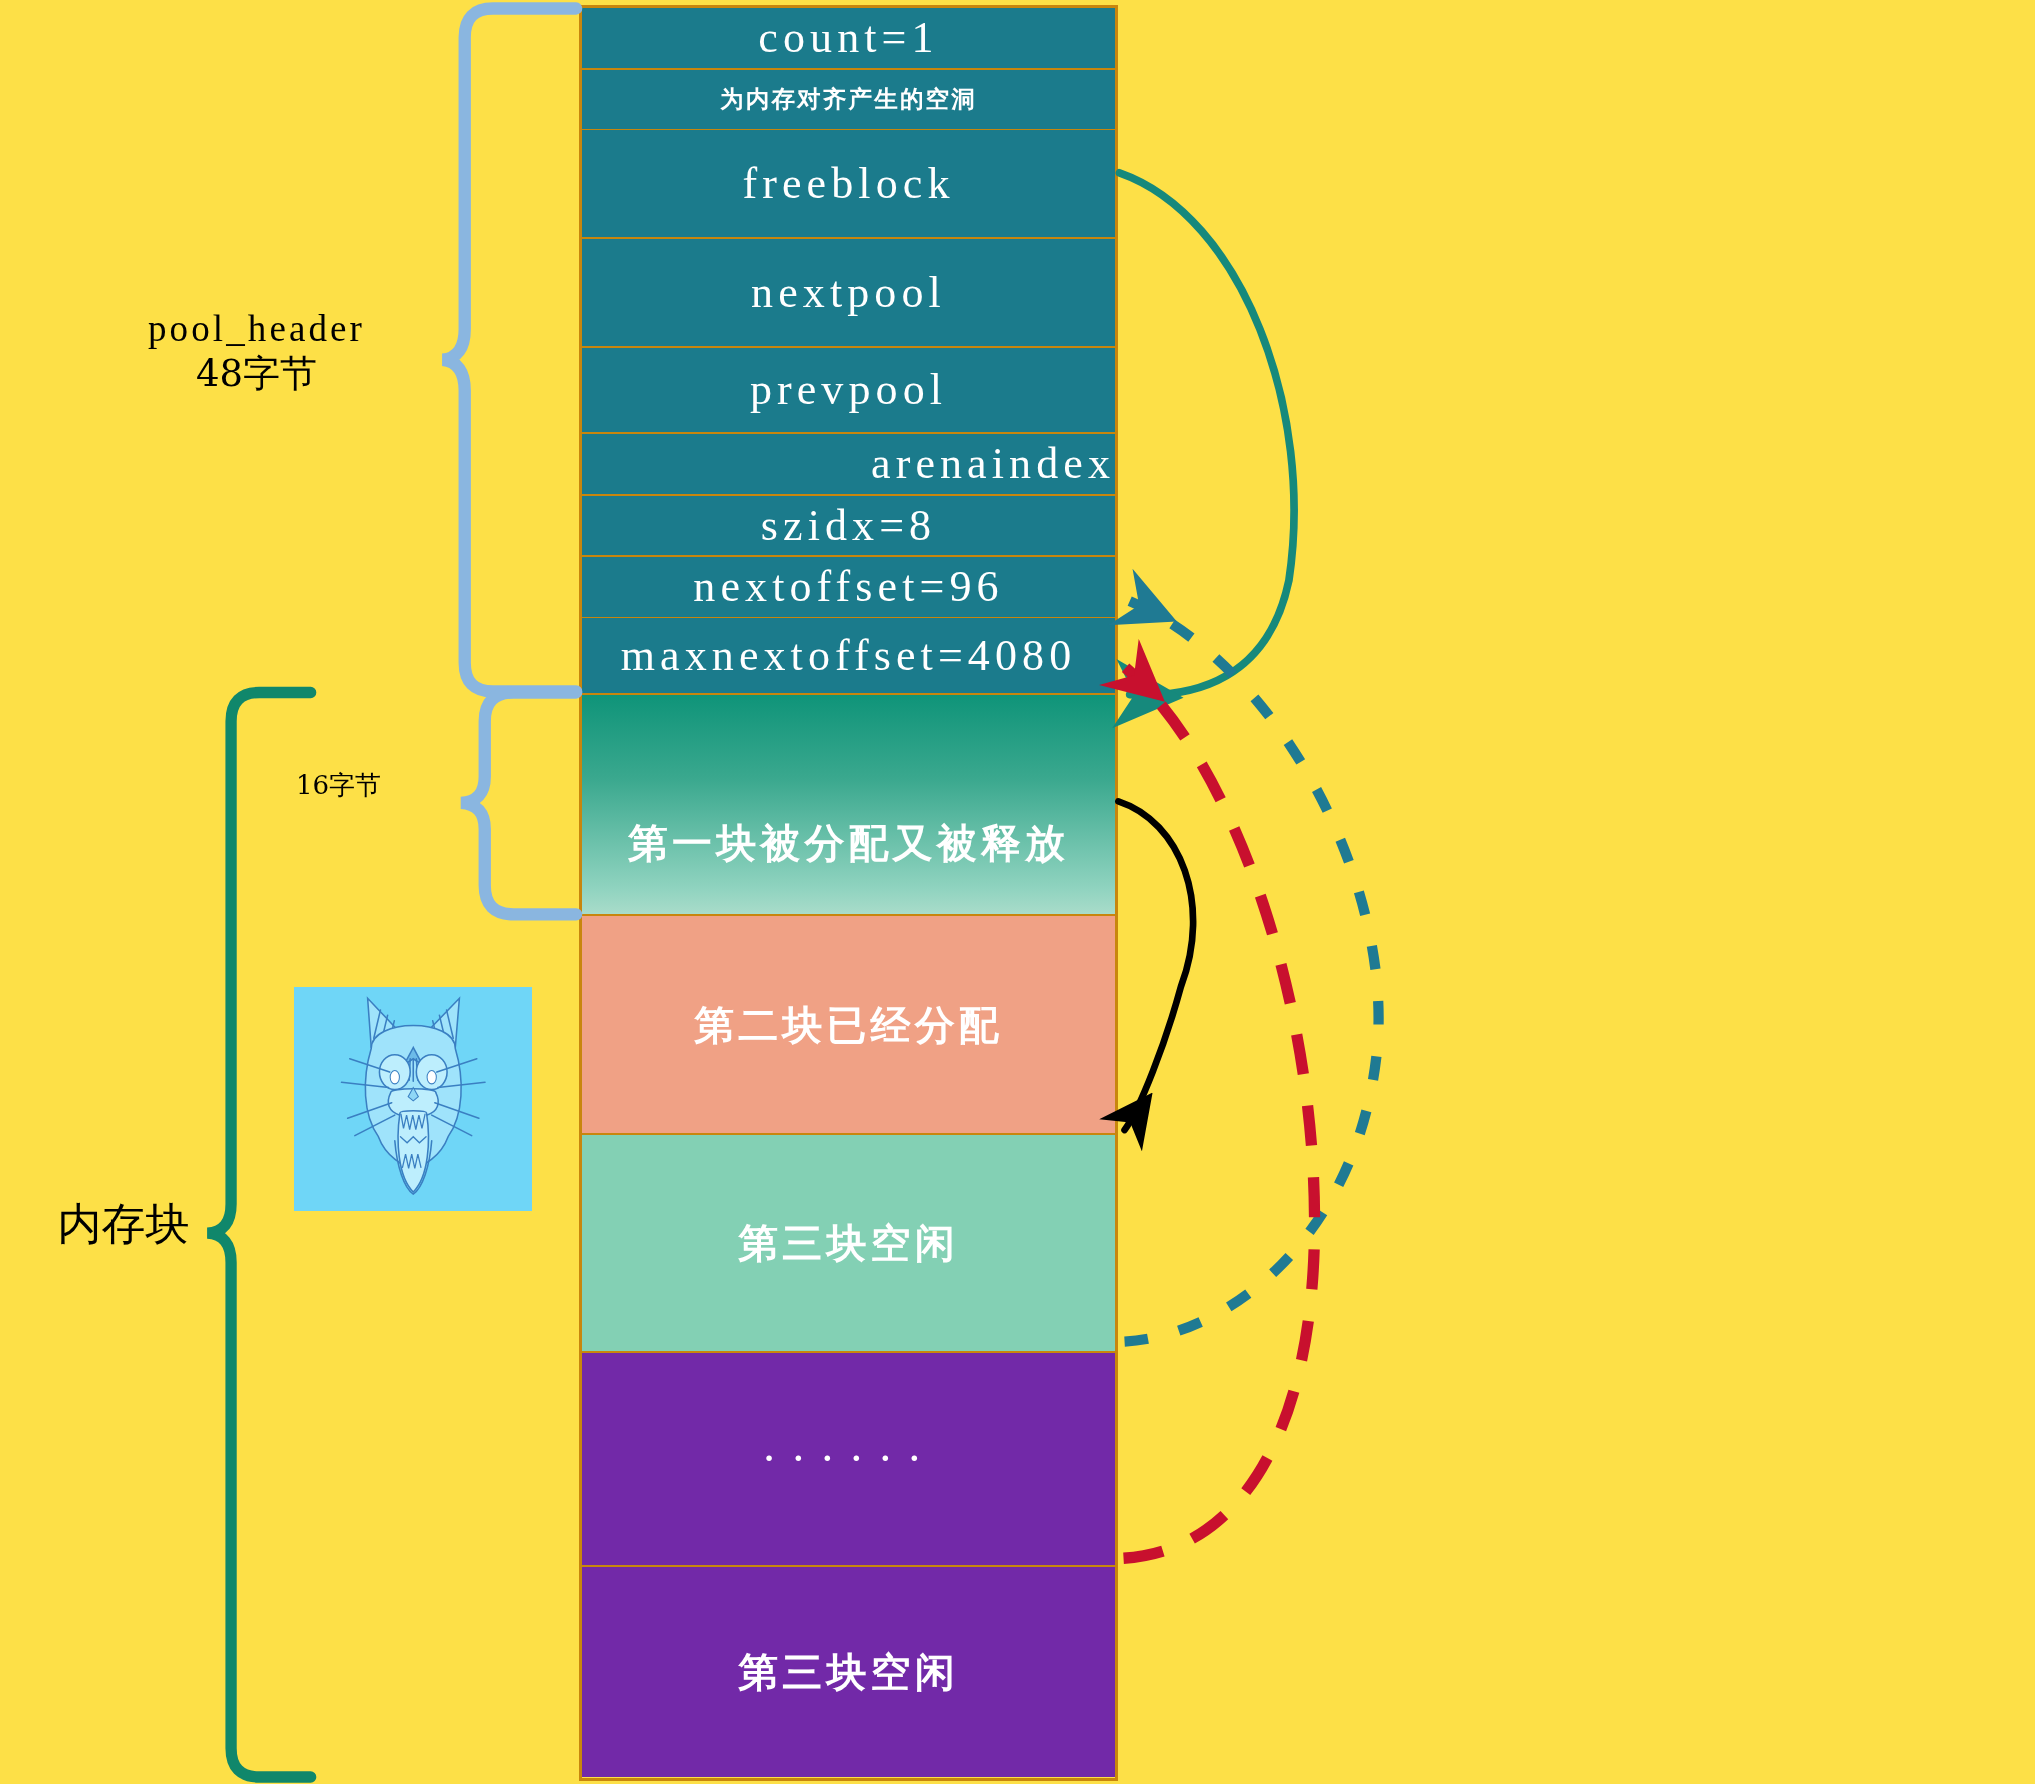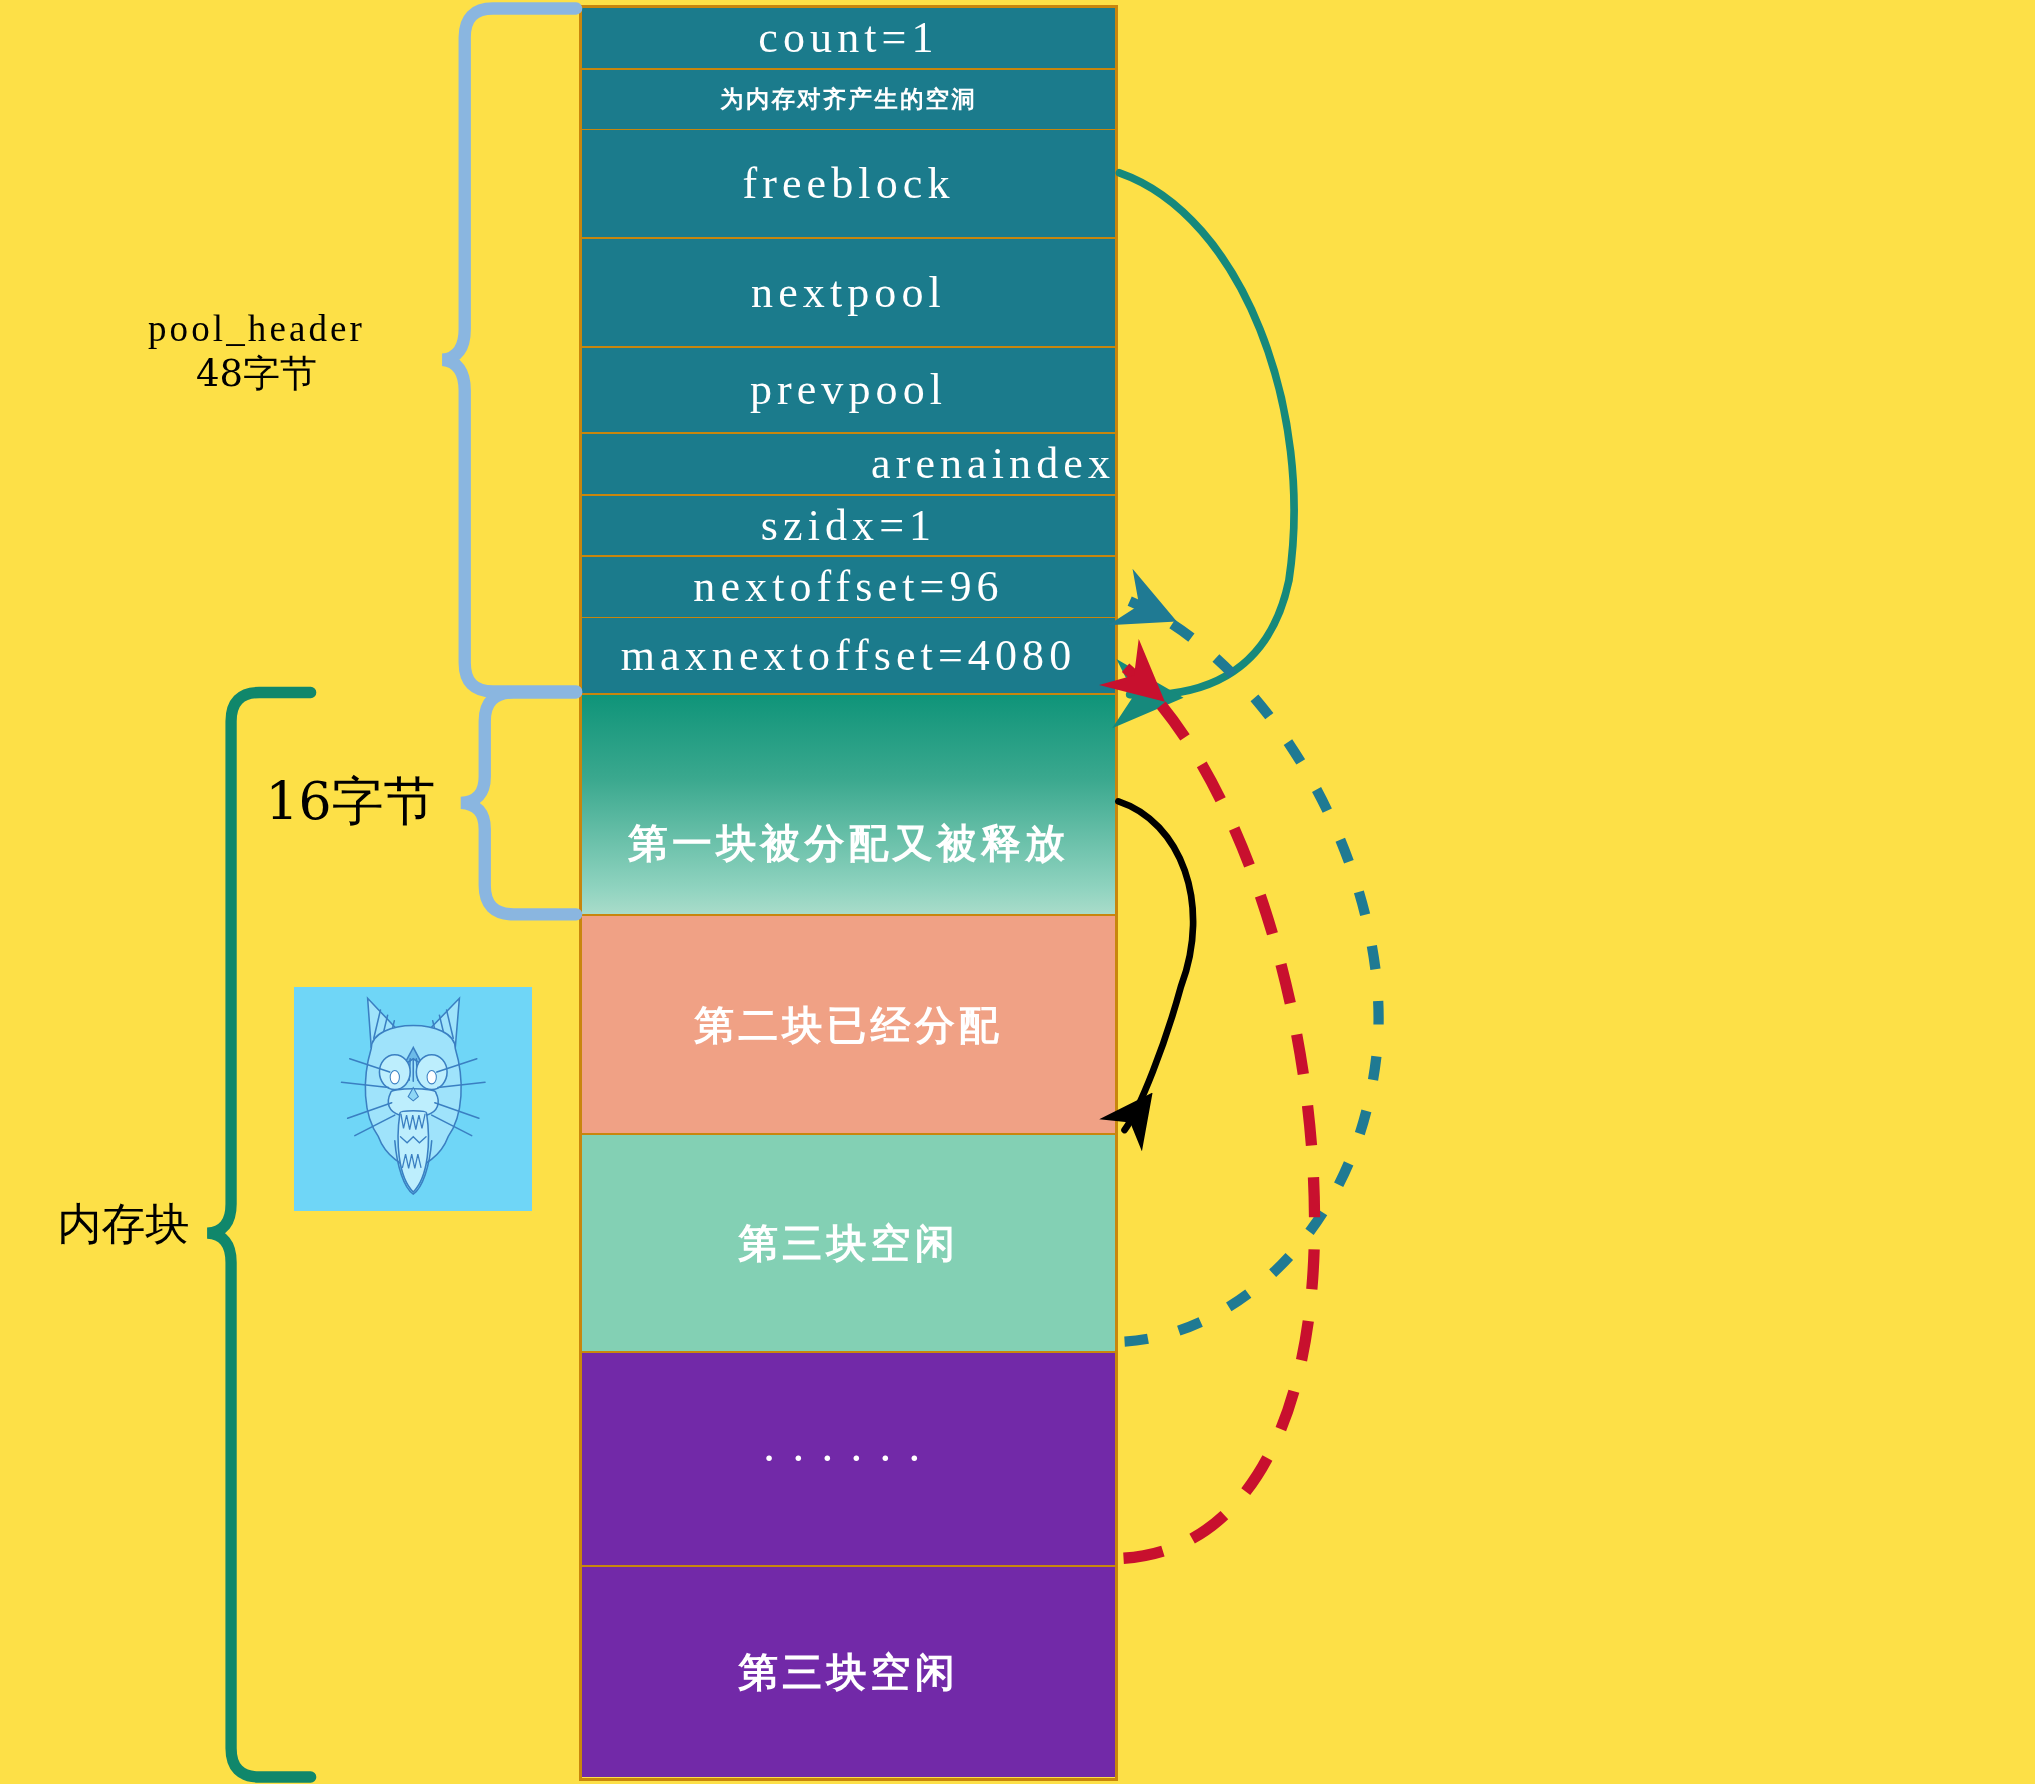--- a/index.html
+++ b/index.html
@@ -54,21 +54,21 @@
 
     <div class="row hdr" style="top:340px;height:86px;">
       <span class="lbl mono">prevpool</span>
     </div>
 
     <div class="row hdr" style="top:426px;height:62px;justify-content:flex-end;">
       <span class="lbl mono">arenaindex</span>
     </div>
 
     <div class="row hdr" style="top:488px;height:61px;">
-      <span class="lbl mono">szidx=1</span>
+      <span class="lbl mono">szidx=8</span>
     </div>
 
     <div class="row hdr" style="top:549px;height:62px;">
       <span class="lbl mono">nextoffset=96</span>
     </div>
 
     <div class="row hdr" style="top:610px;height:77px;">
       <span class="lbl mono">maxnextoffset=4080</span>
     </div>
 
@@ -174,18 +174,18 @@
     <path d="M2190 2612 C2400 2600 2640 2400 2680 2060 C2720 1740 2500 1300 2200 1170" fill="none" stroke="#1f7a93" stroke-width="20" stroke-linecap="butt" stroke-dasharray="46 62" marker-end="url(#ah-blue)"></path>
 
     <path d="M2188 3034 C2420 3020 2560 2780 2560 2380 C2560 1940 2400 1480 2192 1300" fill="none" stroke="#c8102e" stroke-width="22" stroke-linecap="butt" stroke-dasharray="78 62" marker-end="url(#ah-red)"></path>
   </svg>
 
   <div class="sidelabel" style="left:92px;top:306px;width:329px;font-size:37px;">
     <div style="font-family:'Liberation Serif',serif;letter-spacing:3.1px;text-align:center;">pool_header</div>
     <div style="font-family:'DejaVu Serif',serif;">48字节</div>
   </div>
 
-  <div class="sidelabel" style="left:240px;top:770px;width:221px;font-size:52px;">16字节</div>
+  <div class="sidelabel" style="left:228px;top:770px;width:221px;font-size:26px;">16字节</div>
 
   <div class="sidelabel" style="left:31px;top:1197px;width:185px;font-size:44px;">内存块</div>
 
 </div>
 
 
 </body></html>

